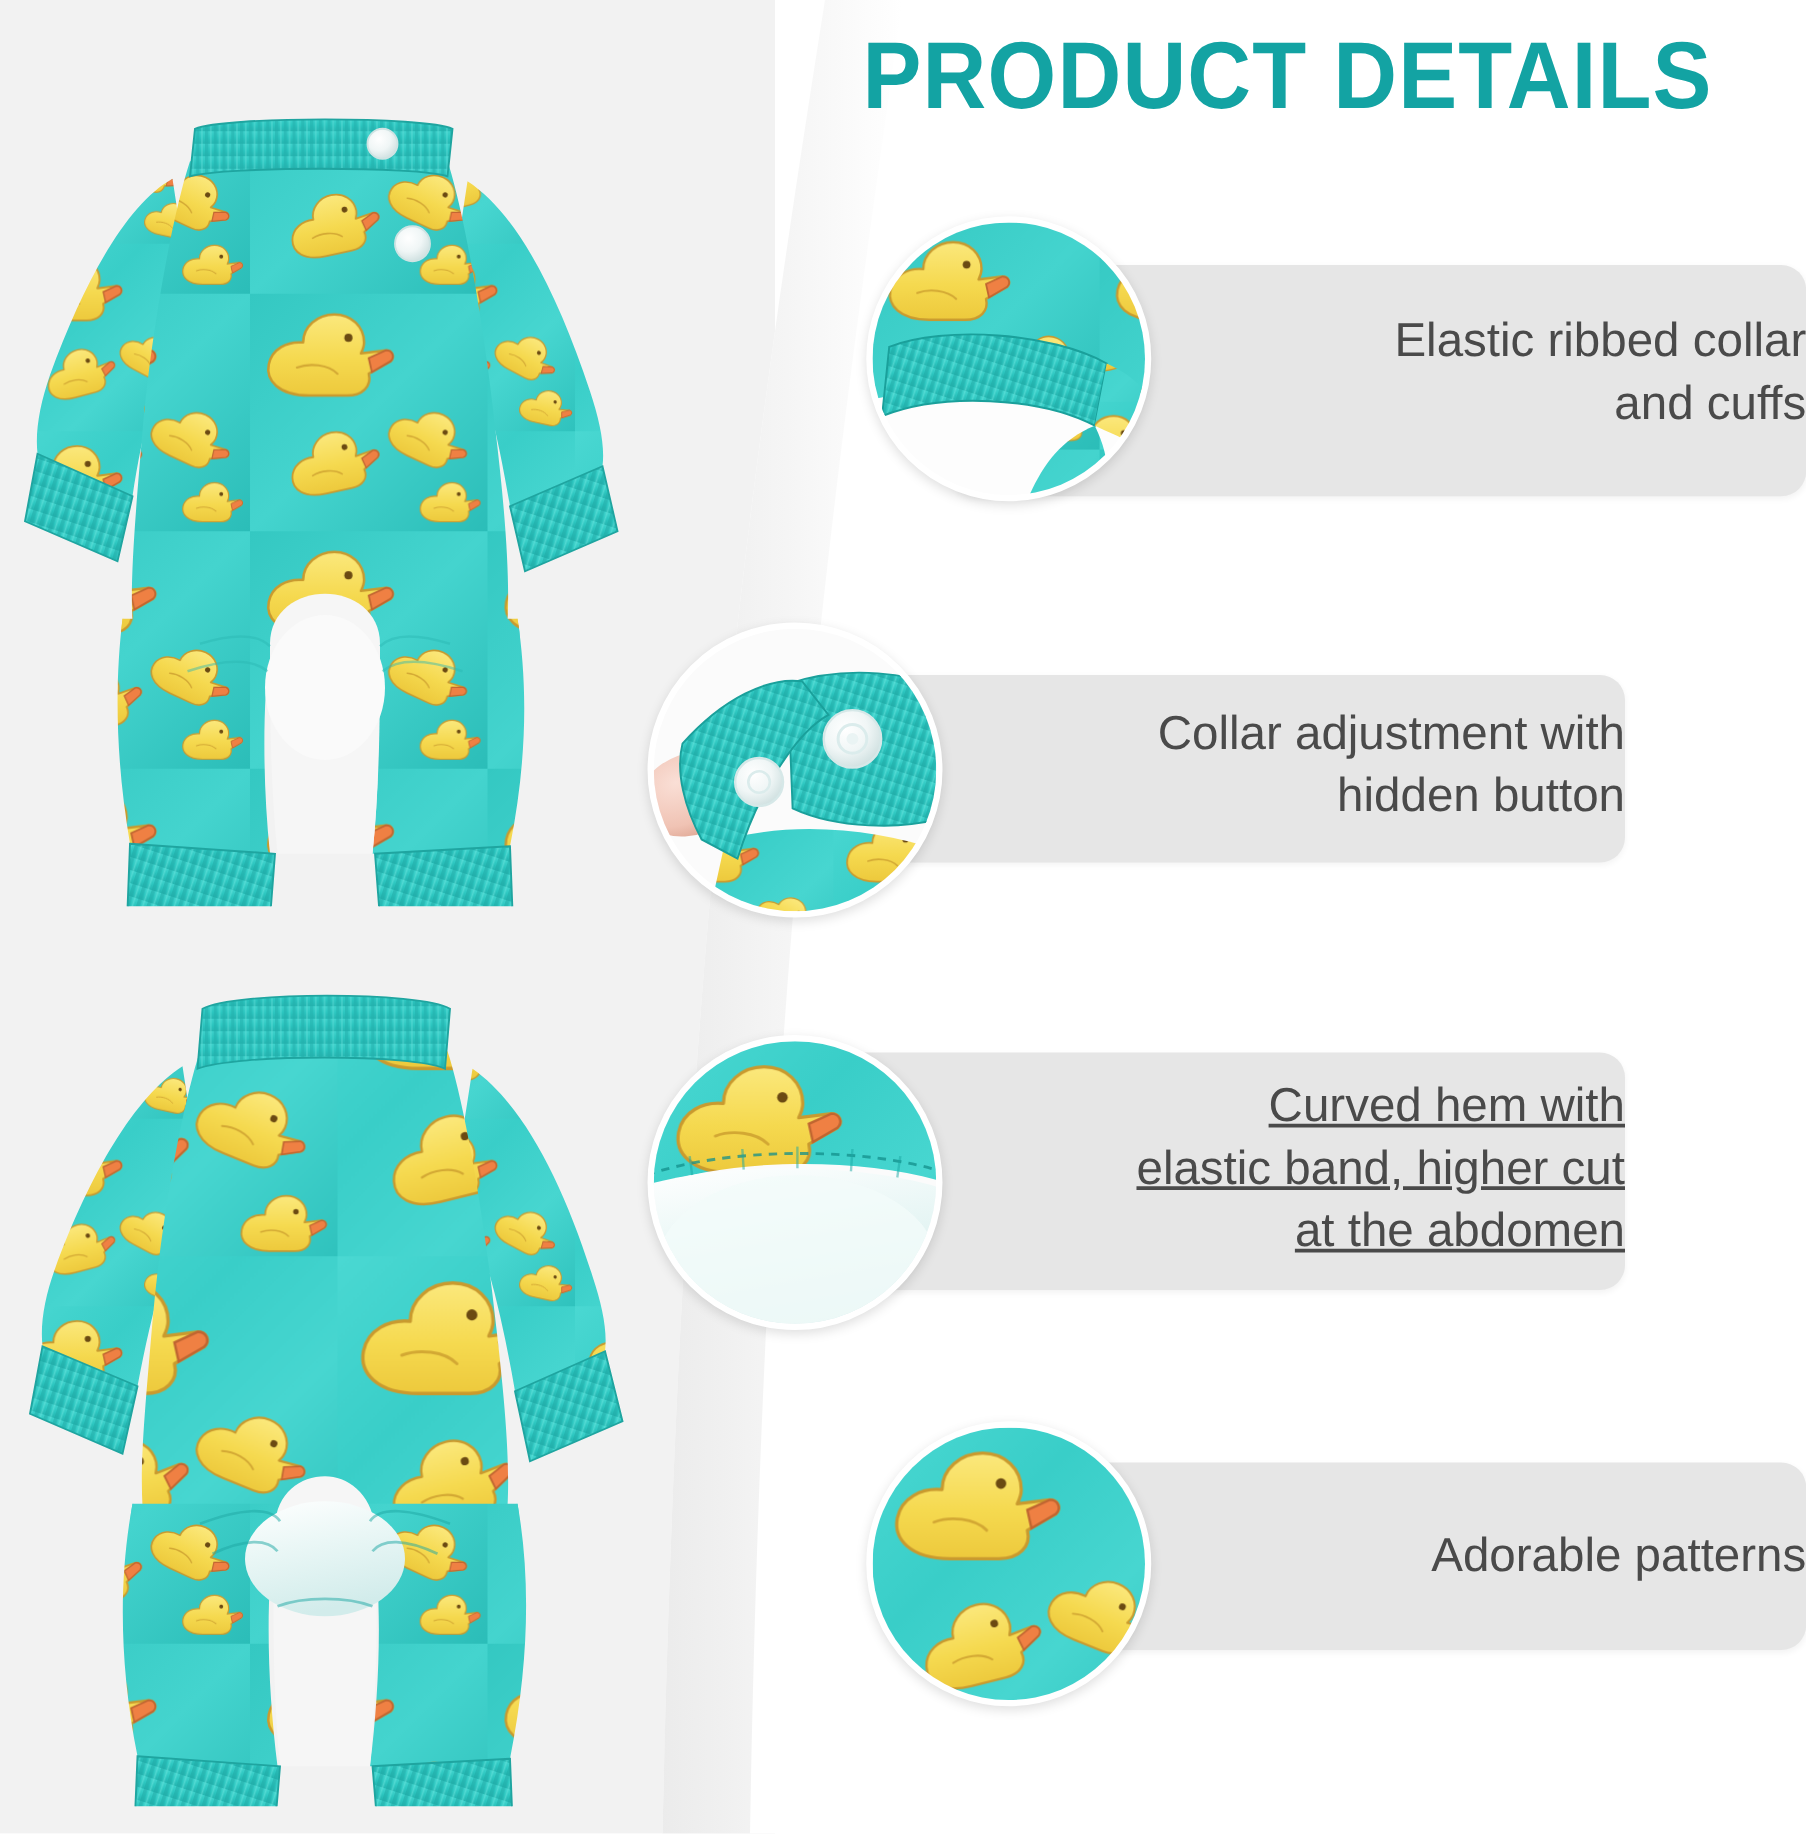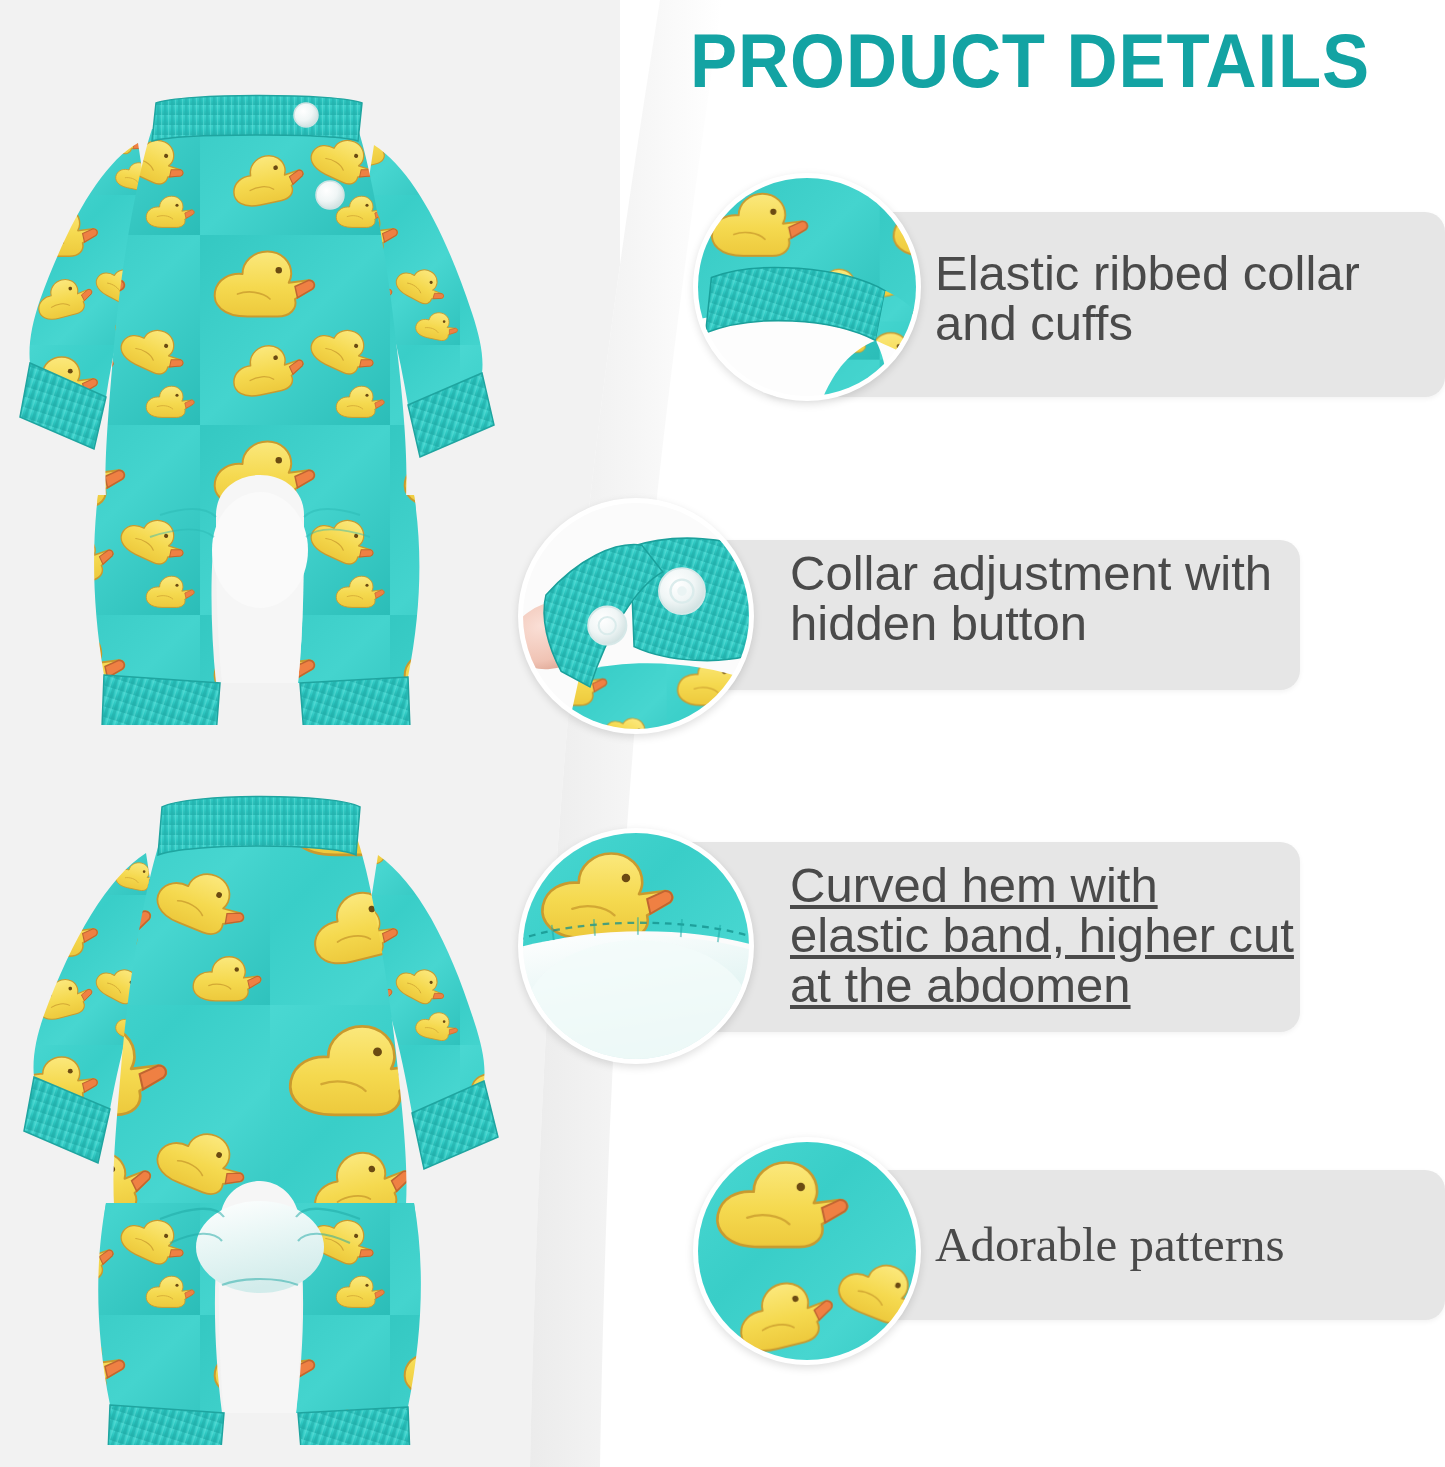--- a/index.html
+++ b/index.html
@@ -49,23 +49,23 @@
 
   .feature-panel {
     position: absolute;
     background: #e6e6e6;
     border-radius: 20px;
     box-shadow: 0 2px 5px rgba(0,0,0,0.05);
   }
   .feature-text {
     position: absolute;
     color: #4a4a4a;
-    font-size: 49px;
+    font-size: 38px;
     line-height: 50px;
-    text-align: left;
+    text-align: right;
     font-family: "Liberation Sans", sans-serif;
     white-space: pre-line;
   }
   .feature-circle {
     position: absolute;
     border-radius: 50%;
     overflow: hidden;
     background: #ffffff;
     border: 5px solid #ffffff;
     box-shadow: 0 3px 9px rgba(0,0,0,0.13);
@@ -297,21 +297,21 @@
           <circle cx="166" cy="92" r="24" fill="url(#snapGrad)" stroke="#d6e8e8" stroke-width="2"></circle>
           <circle cx="166" cy="92" r="12" fill="none" stroke="#dbecec" stroke-width="2.5"></circle>
           <circle cx="166" cy="92" r="5" fill="#eaf4f4"></circle>
         </g>
         <g>
           <circle cx="88" cy="128" r="20" fill="url(#snapGrad)" stroke="#d6e8e8" stroke-width="2"></circle>
           <circle cx="88" cy="128" r="9" fill="none" stroke="#dbecec" stroke-width="2.2"></circle>
         </g>
       </svg>
     </div>
-    <div class="feature-text" style="left:790px; top:548px; width:510px;">Collar adjustment with
+    <div class="feature-text" style="left:790px; top:562px; width:510px;">Collar adjustment with
 hidden button</div>
   </div>
 
   <div class="feature-row">
     <div class="feature-panel" style="left:612px; top:842px; width:688px; height:190px;"></div>
     <div class="feature-circle" style="left:518px; top:828px; width:236px; height:236px;">
       <svg viewBox="0 0 236 236" role="img">
         <rect width="236" height="236" fill="#fbfbfb"></rect>
 
         <path d="M-10 -10 L 250 -10 L 250 120 C 180 96, 60 96, -10 124 Z" fill="url(#duckTileHuge)"></path>
@@ -334,16 +334,16 @@
 at the abdomen</div>
   </div>
 
   <div class="feature-row">
     <div class="feature-panel" style="left:760px; top:1170px; width:685px; height:150px;"></div>
     <div class="feature-circle" style="left:693px; top:1137px; width:228px; height:228px;">
       <svg viewBox="0 0 228 228" role="img">
         <rect width="228" height="228" fill="url(#duckTileHuge)"></rect>
       </svg>
     </div>
-    <div class="feature-text" style="left:935px; top:1220px; width:510px;font-family:Liberation Serif, serif;">Adorable patterns</div>
+    <div class="feature-text" style="left:935px; top:1220px; width:510px;">Adorable patterns</div>
   </div>
 
 </div>
 
 </body></html>

